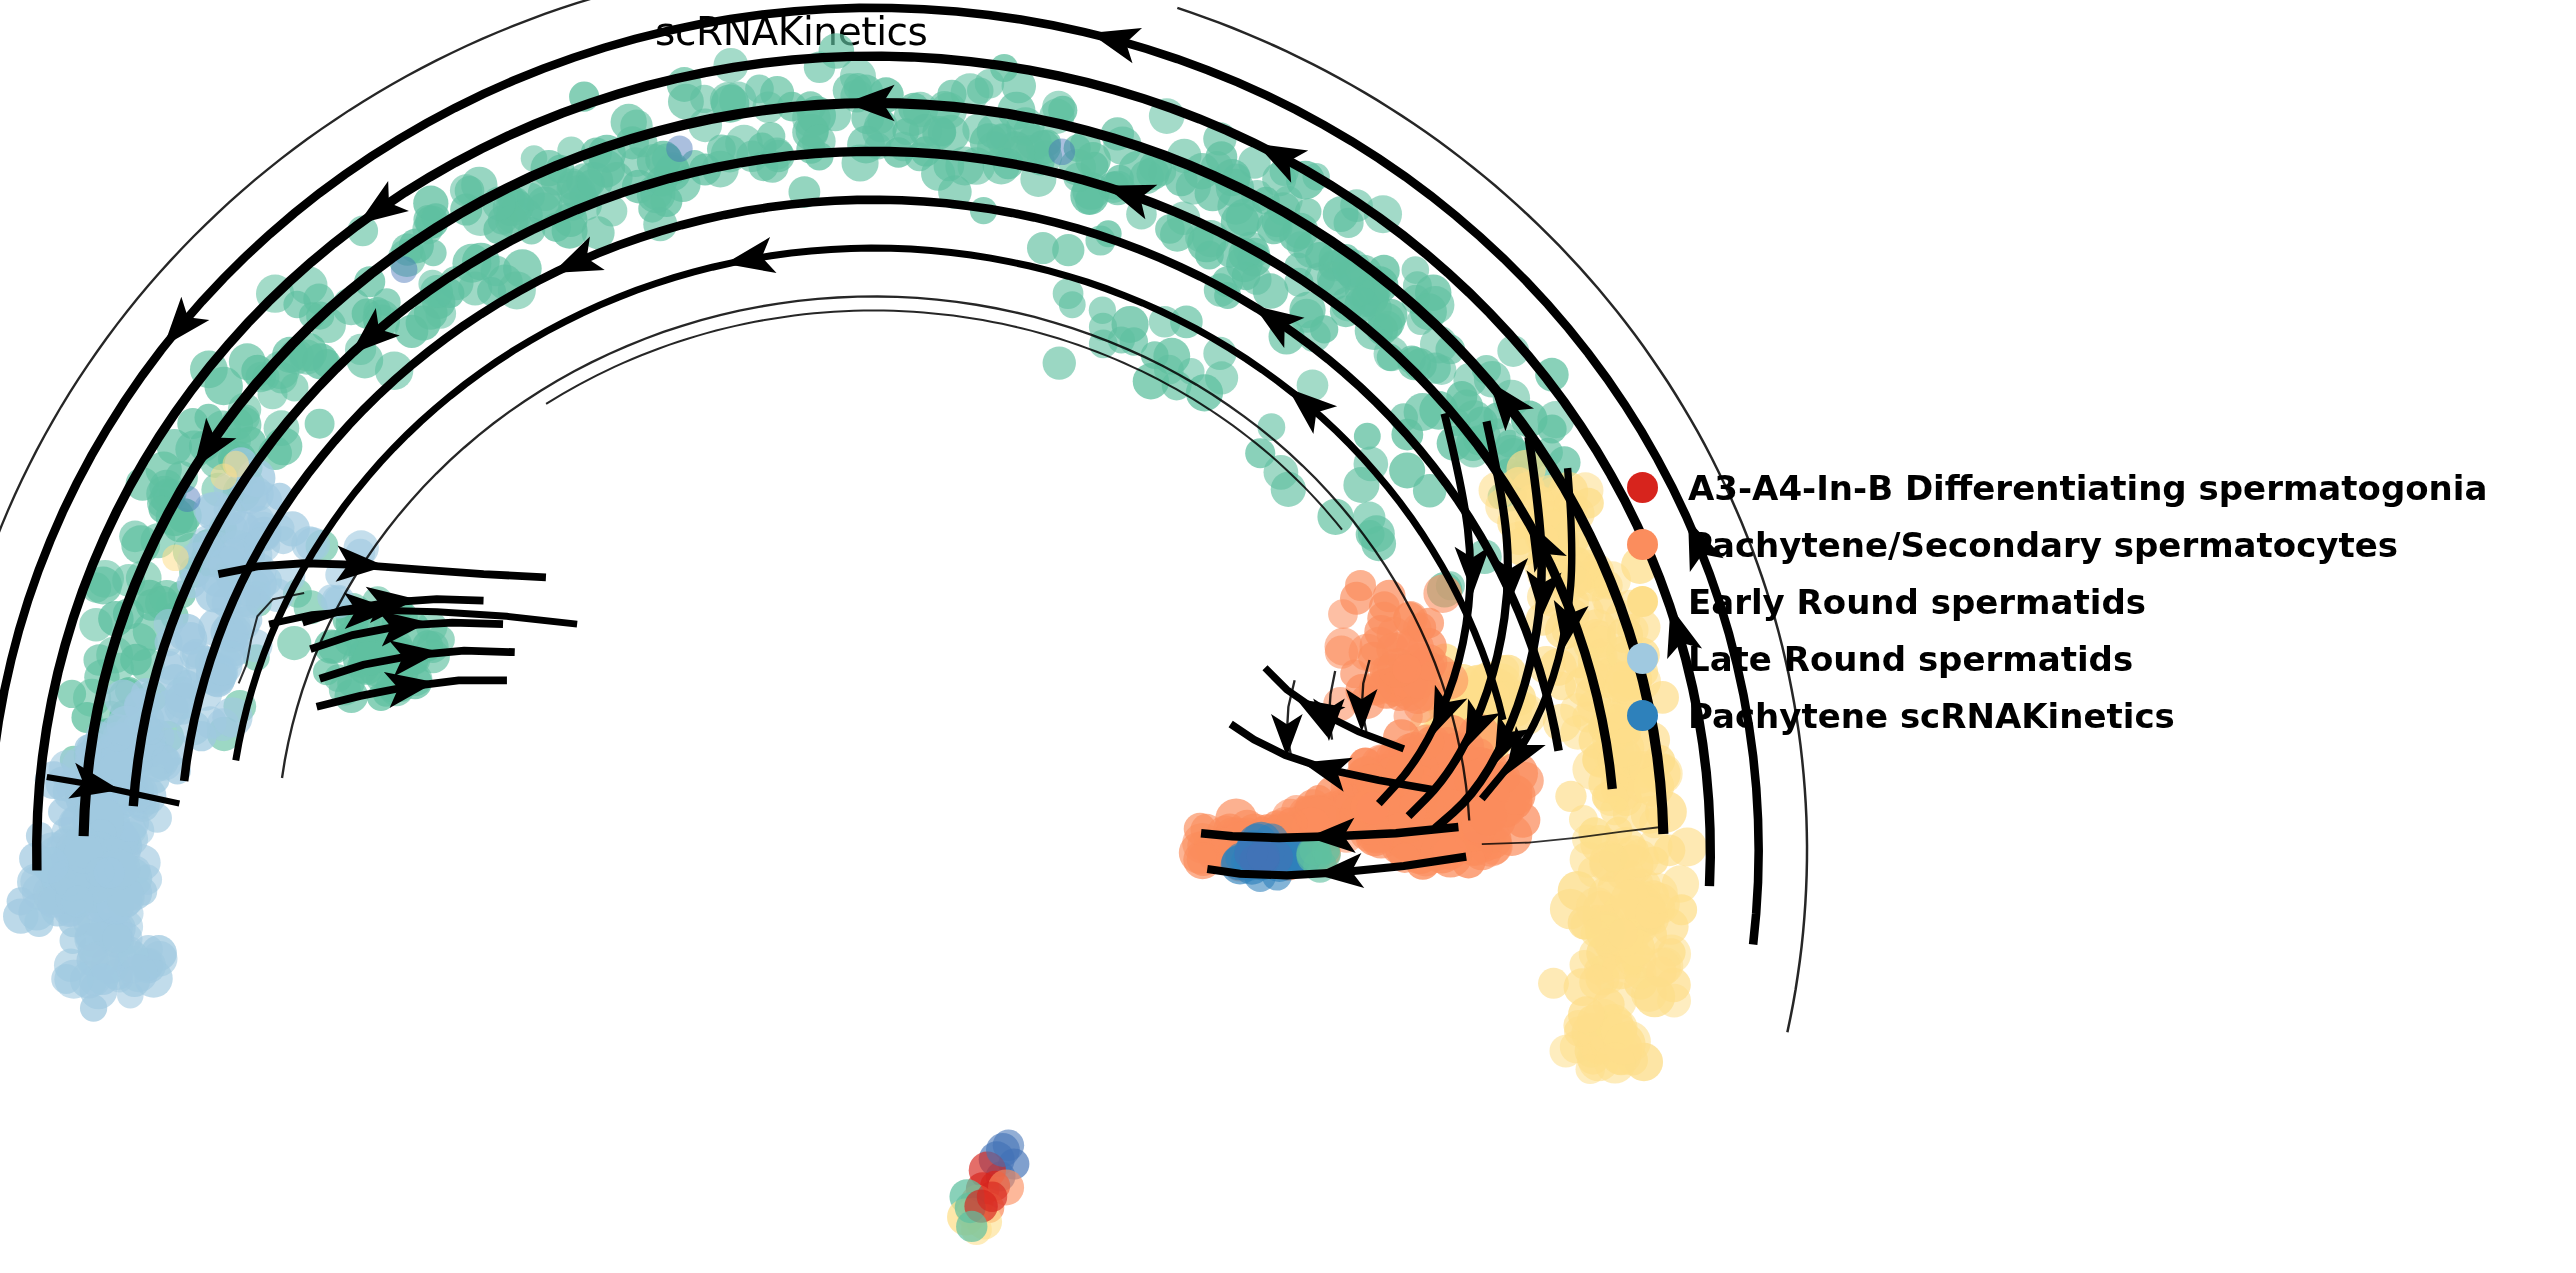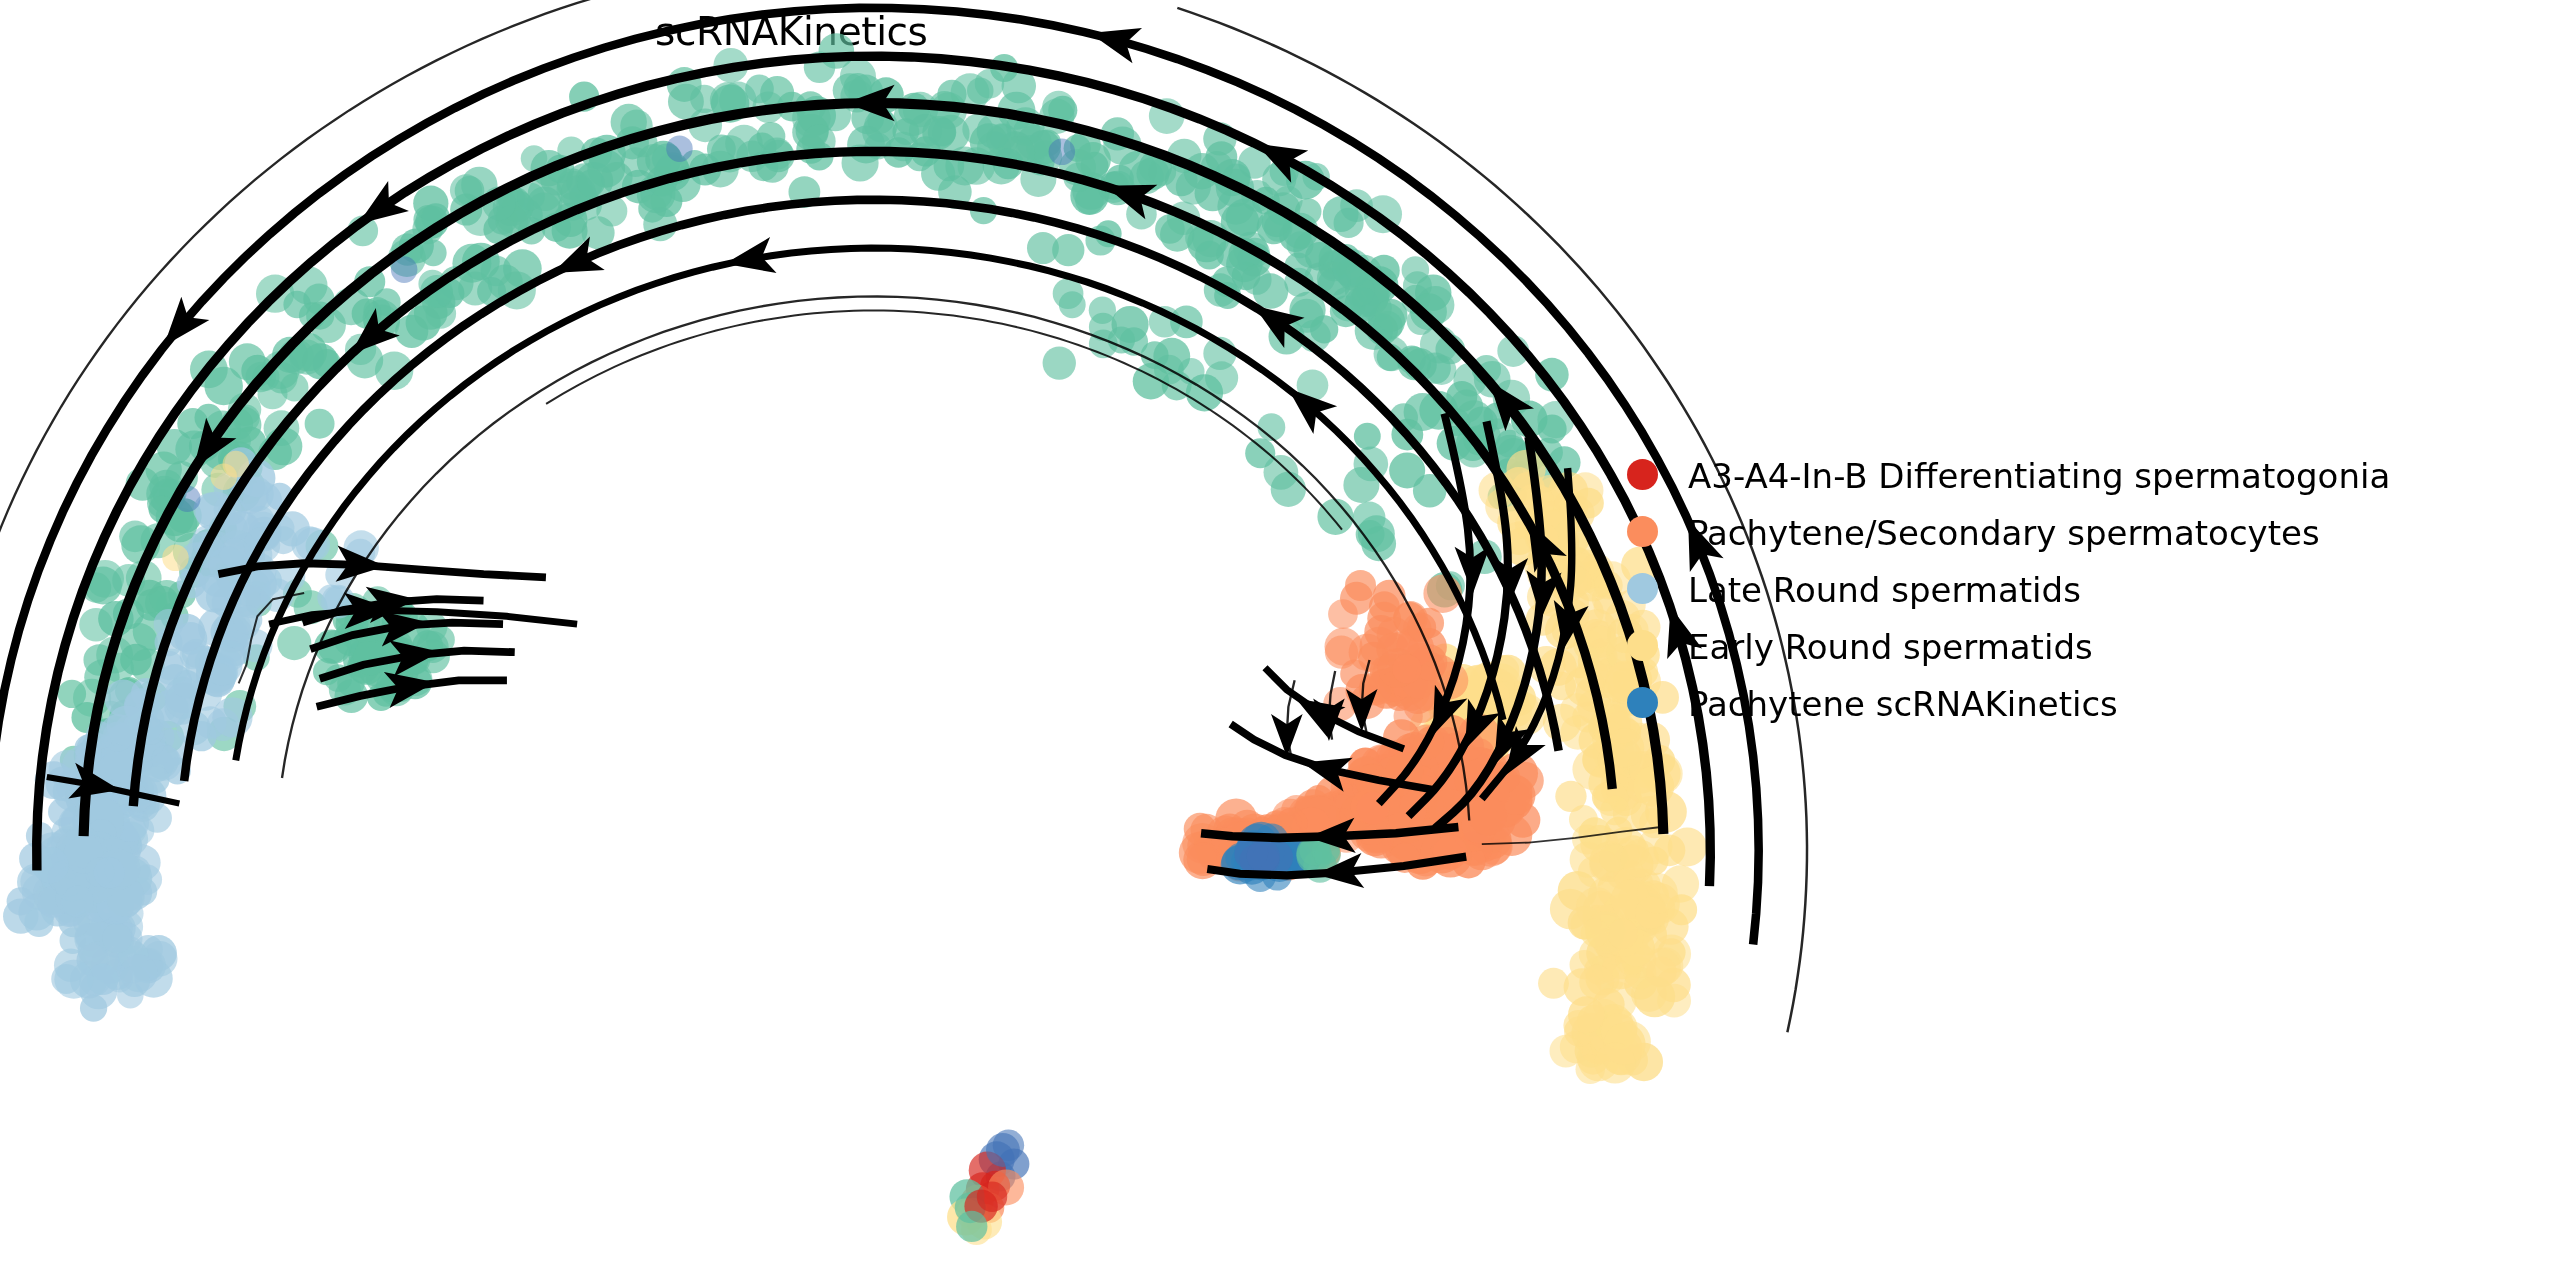--- a/index.html
+++ b/index.html
@@ -33,21 +33,23 @@
     height: 1274px;
   }
   #legend {
     position: absolute;
     left: 1627px;
     top: 459px;
     width: 920px;
   }
   .legend-row {
     display: flex;
+    align-items: center;
     height: 57px;
+    font-weight: bold;
   }
   .legend-swatch {
     width: 31px;
     height: 31px;
     border-radius: 50%;
     flex: 0 0 auto;
     margin-right: 30px;
   }
   .legend-label {
     font-size: 34px;
@@ -1922,26 +1924,26 @@
   <div id="legend">
       <div class="legend-row">
         <div class="legend-swatch" style="background: rgb(215, 36, 29);"></div>
         <div class="legend-label">A3-A4-In-B Differentiating spermatogonia</div>
       </div>
       <div class="legend-row">
         <div class="legend-swatch" style="background: rgb(251, 141, 93);"></div>
         <div class="legend-label">Pachytene/Secondary spermatocytes</div>
       </div>
       <div class="legend-row">
+        <div class="legend-swatch" style="background: rgb(253, 222, 139);"></div>
+        <div class="legend-label">Early Round spermatids</div>
+      </div>
+      <div class="legend-row">
         <div class="legend-swatch" style="background: rgb(160, 201, 224);"></div>
         <div class="legend-label">Late Round spermatids</div>
-      </div>
-      <div class="legend-row">
-        <div class="legend-swatch" style="background: rgb(253, 222, 139);"></div>
-        <div class="legend-label">Early Round spermatids</div>
       </div>
       <div class="legend-row">
         <div class="legend-swatch" style="background: rgb(46, 129, 187);"></div>
         <div class="legend-label">Pachytene scRNAKinetics</div>
       </div>
     </div>
 
 </div>
 
 

